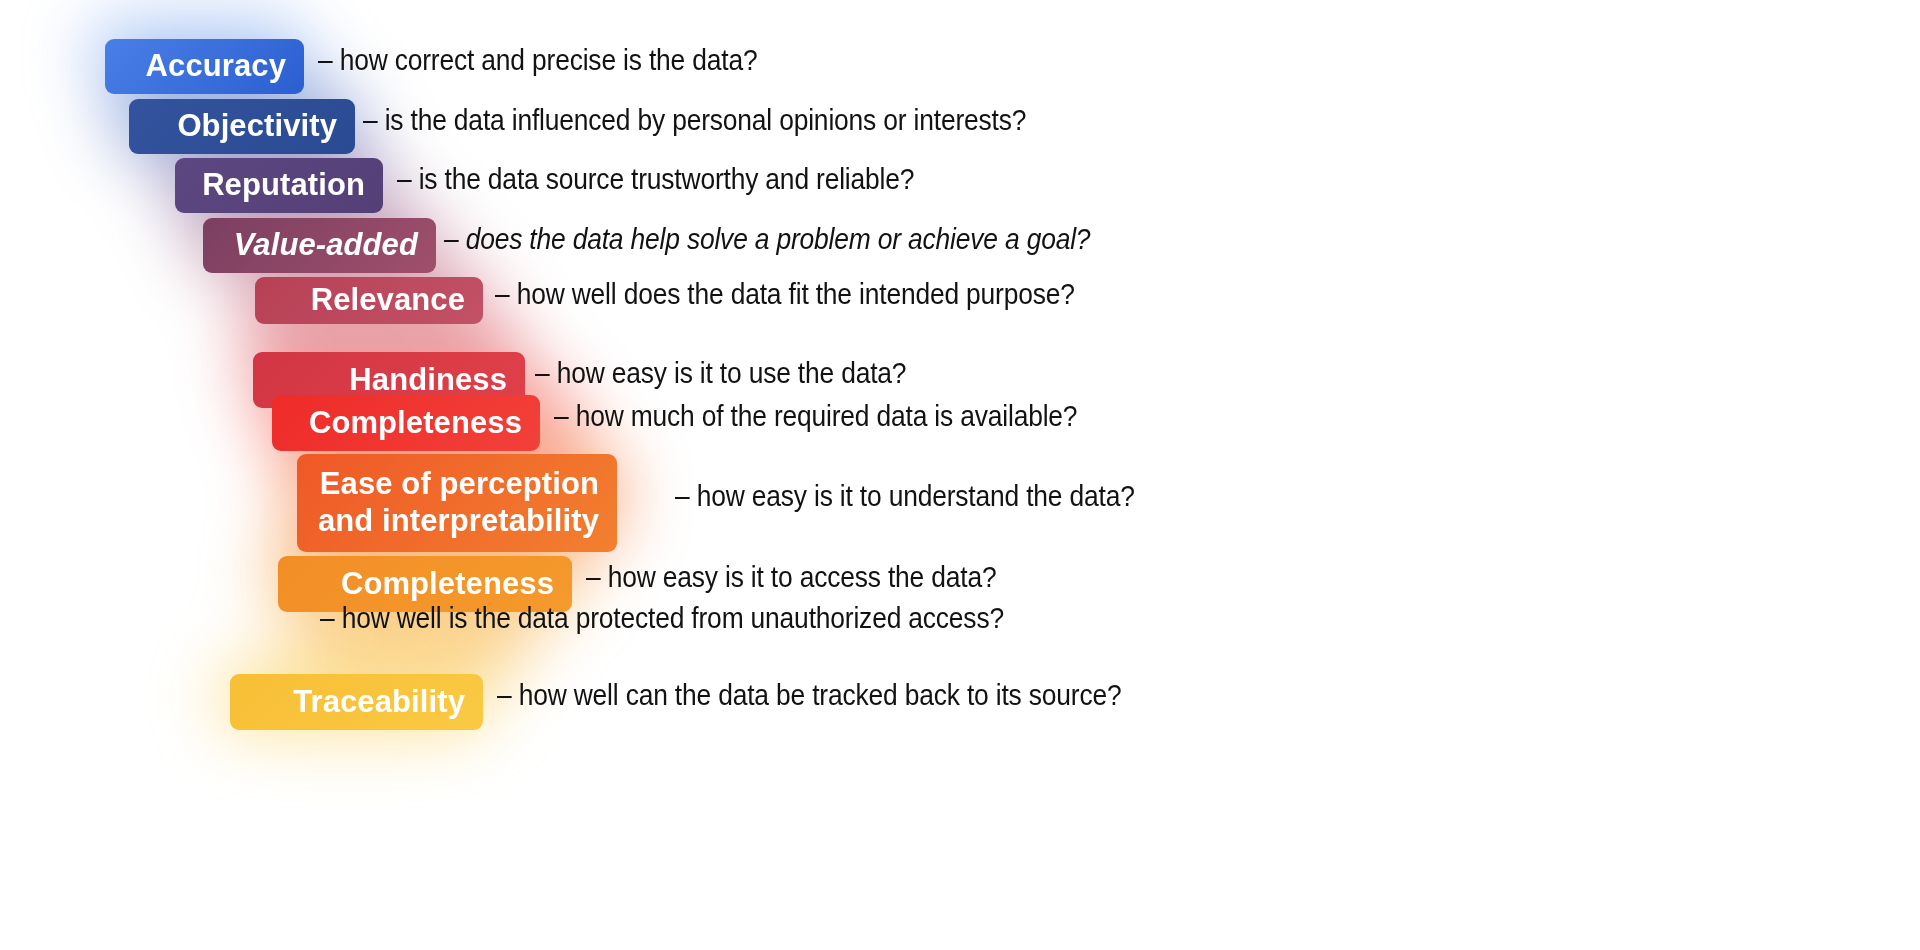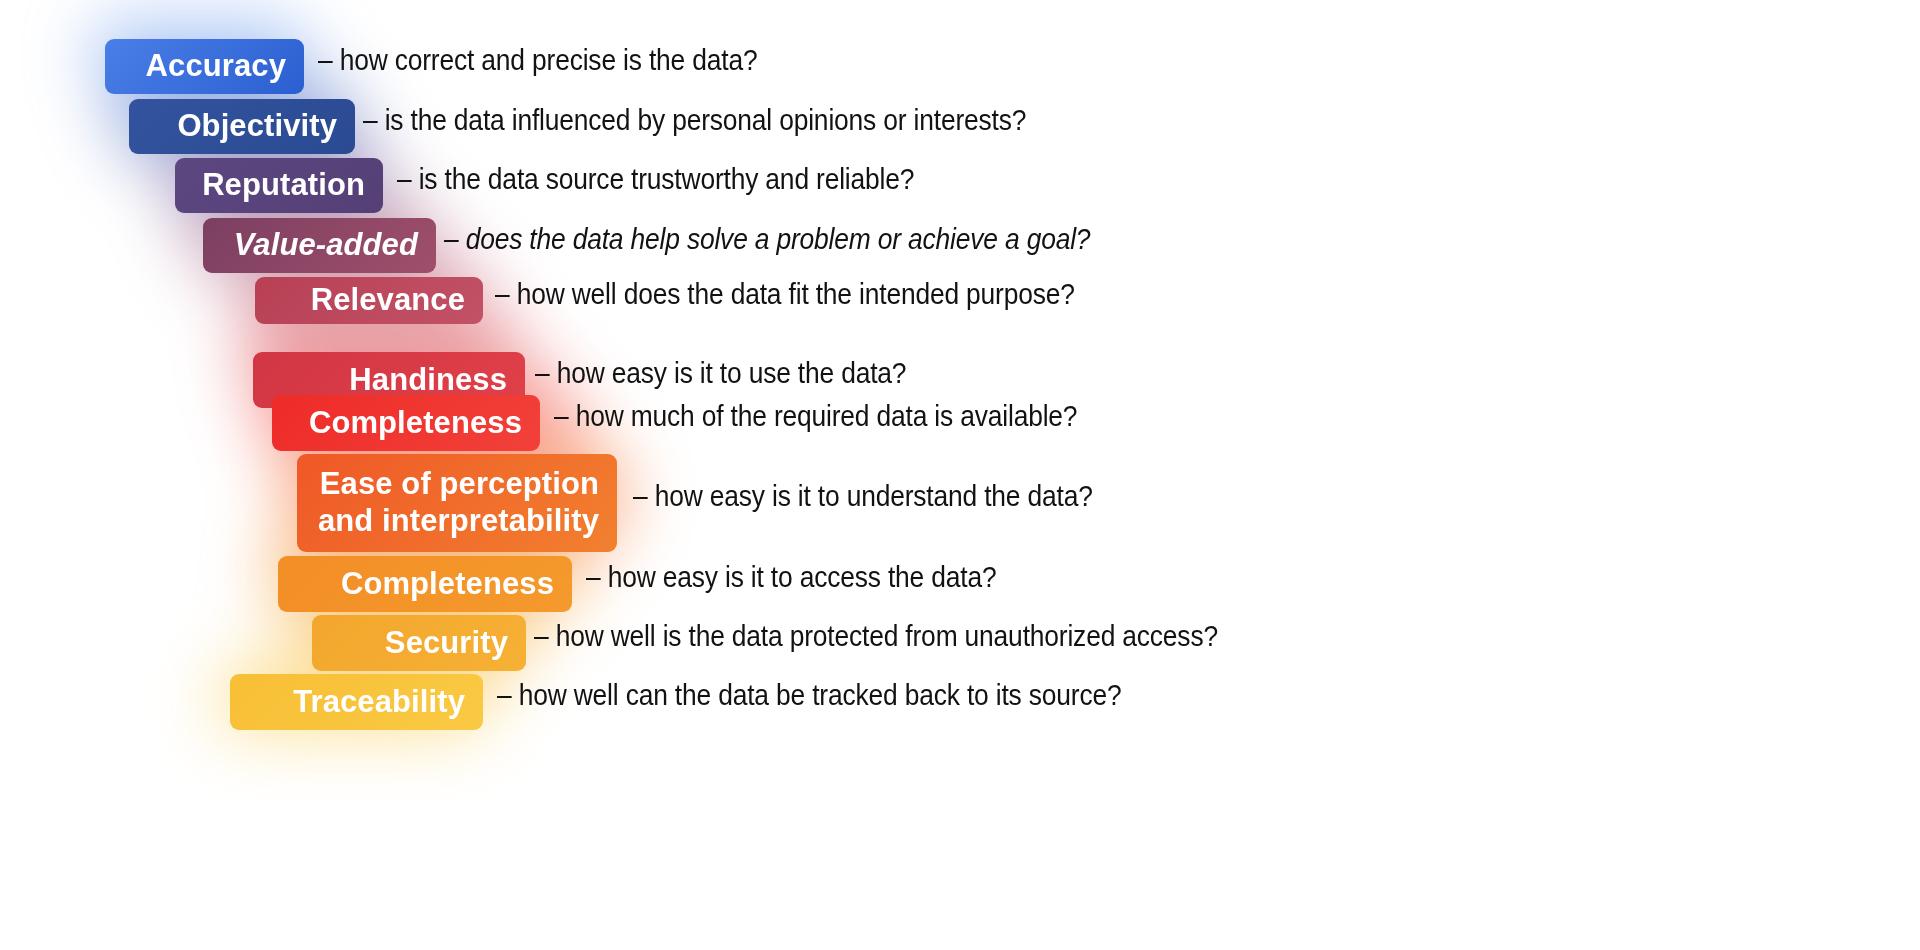--- a/index.html
+++ b/index.html
@@ -136,37 +136,34 @@
           <span class="ln">Handiness</span>
         </div>
         <div class="desc" style="margin-left: 10px;">– how easy is it to use the data?</div>
       </div>
       <div class="row" style="left: 272px; top: 381px;">
         <div class="badge" style="width: 268px; height: 56px; background: linear-gradient(135deg, rgb(238, 43, 40), rgb(242, 65, 58));">
           <span class="ln">Completeness</span>
         </div>
         <div class="desc" style="margin-left: 14px;">– how much of the required data is available?</div>
       </div>
-      <div class="row" style="left: 297px; top: 440px;">
+      <div class="row" style="left: 297px; top: 440px; gap: 42px;">
         <div class="badge two-line" style="width: 320px; height: 98px; background: linear-gradient(135deg, rgb(239, 88, 39), rgb(242, 128, 47));">
           <span class="ln">Ease of perception</span>
           <span class="ln">and interpretability</span>
         </div>
         <div class="desc" style="margin-left: 16px;">– how easy is it to understand the data?</div>
       </div>
       <div class="row" style="left: 278px; top: 542px;">
         <div class="badge" style="width: 294px; height: 56px; background: linear-gradient(135deg, rgb(242, 142, 38), rgb(245, 154, 44));">
           <span class="ln">Completeness</span>
         </div>
         <div class="desc" style="margin-left: 14px;">– how easy is it to access the data?</div>
       </div>
       <div class="row" style="left: 312px; top: 601px;">
-        <div class="badge" style="width: 214px; height: 56px; background: linear-gradient(135deg, rgb(243, 166, 45), rgb(246, 177, 53));">
-          <span class="ln">Security</span>
-        </div>
         <div class="desc" style="margin-left: 8px;">– how well is the data protected from unauthorized access?</div>
       </div>
       <div class="row" style="left: 230px; top: 660px;">
         <div class="badge" style="width: 253px; height: 56px; background: linear-gradient(135deg, rgb(247, 191, 54), rgb(250, 201, 67));">
           <span class="ln">Traceability</span>
         </div>
         <div class="desc" style="margin-left: 14px;">– how well can the data be tracked back to its source?</div>
       </div>
     </div>
 

